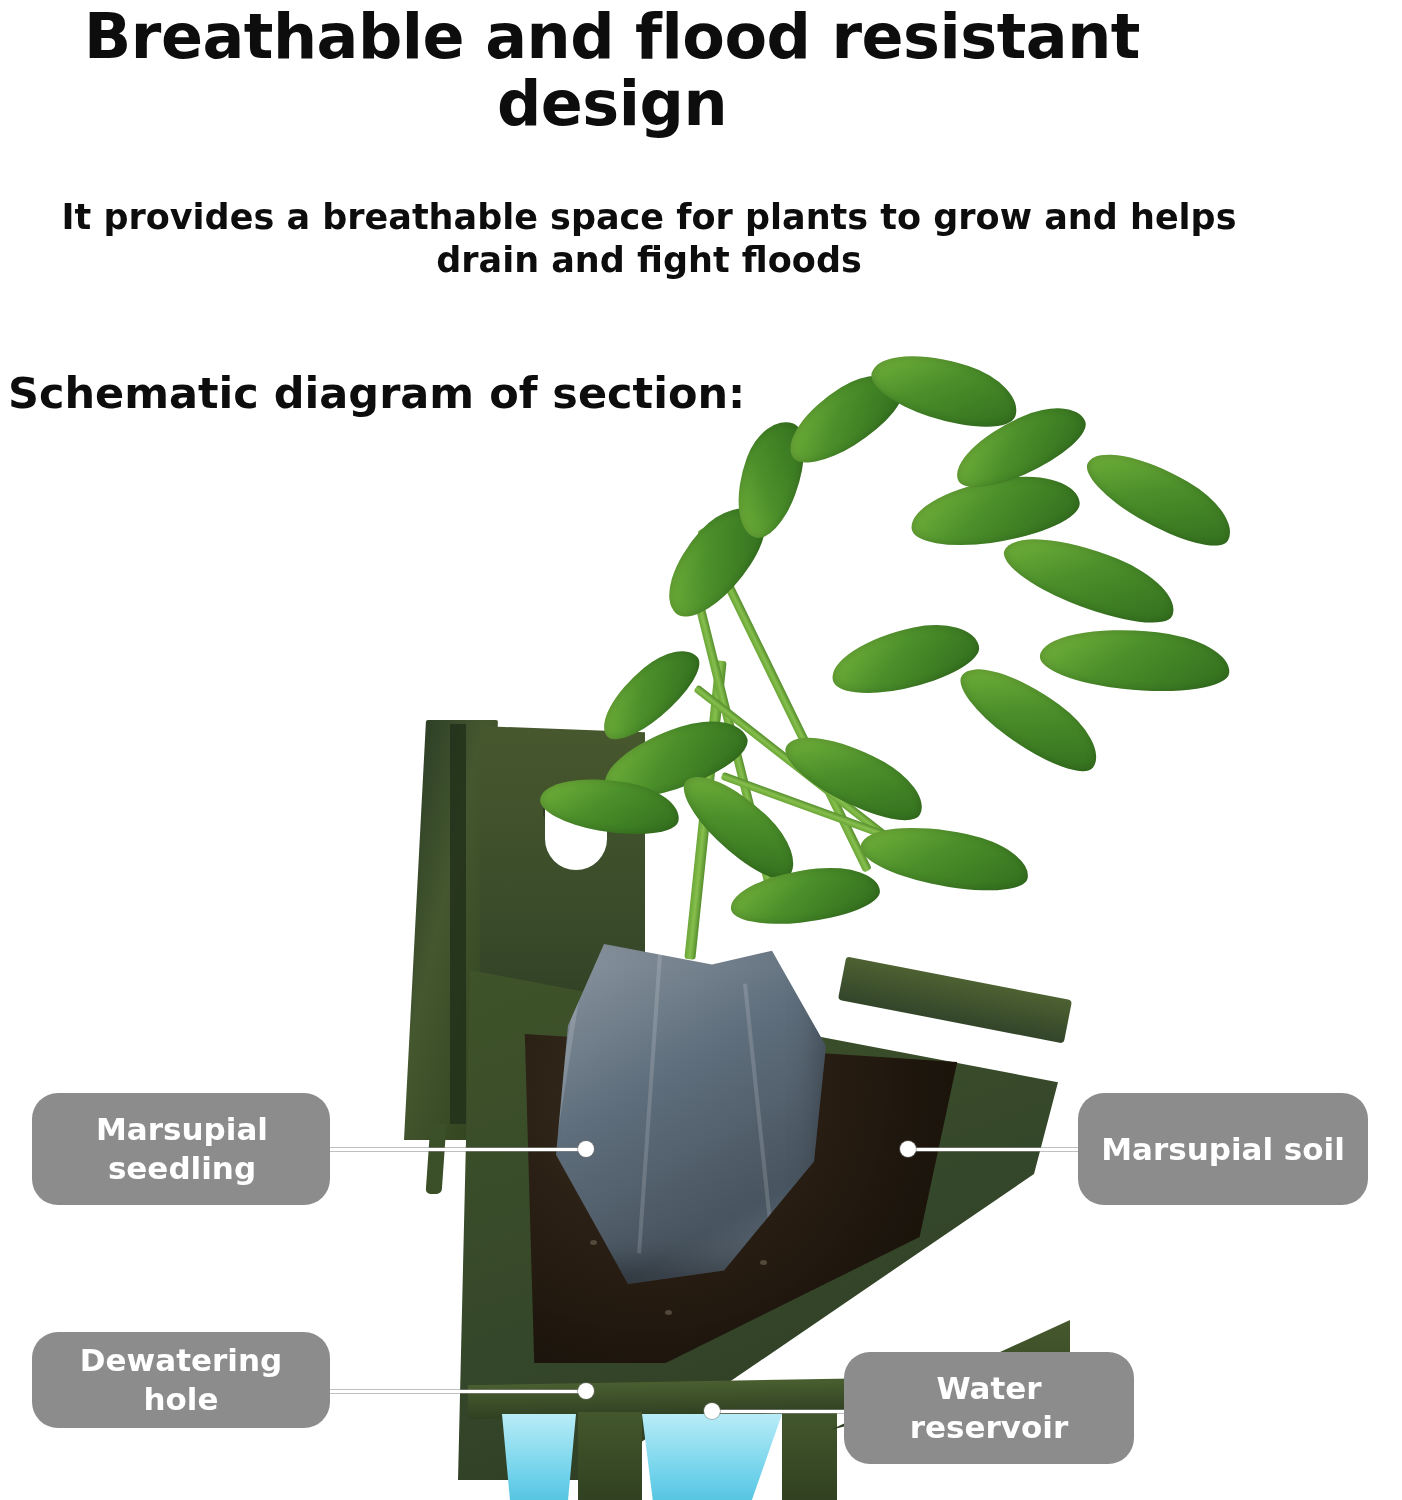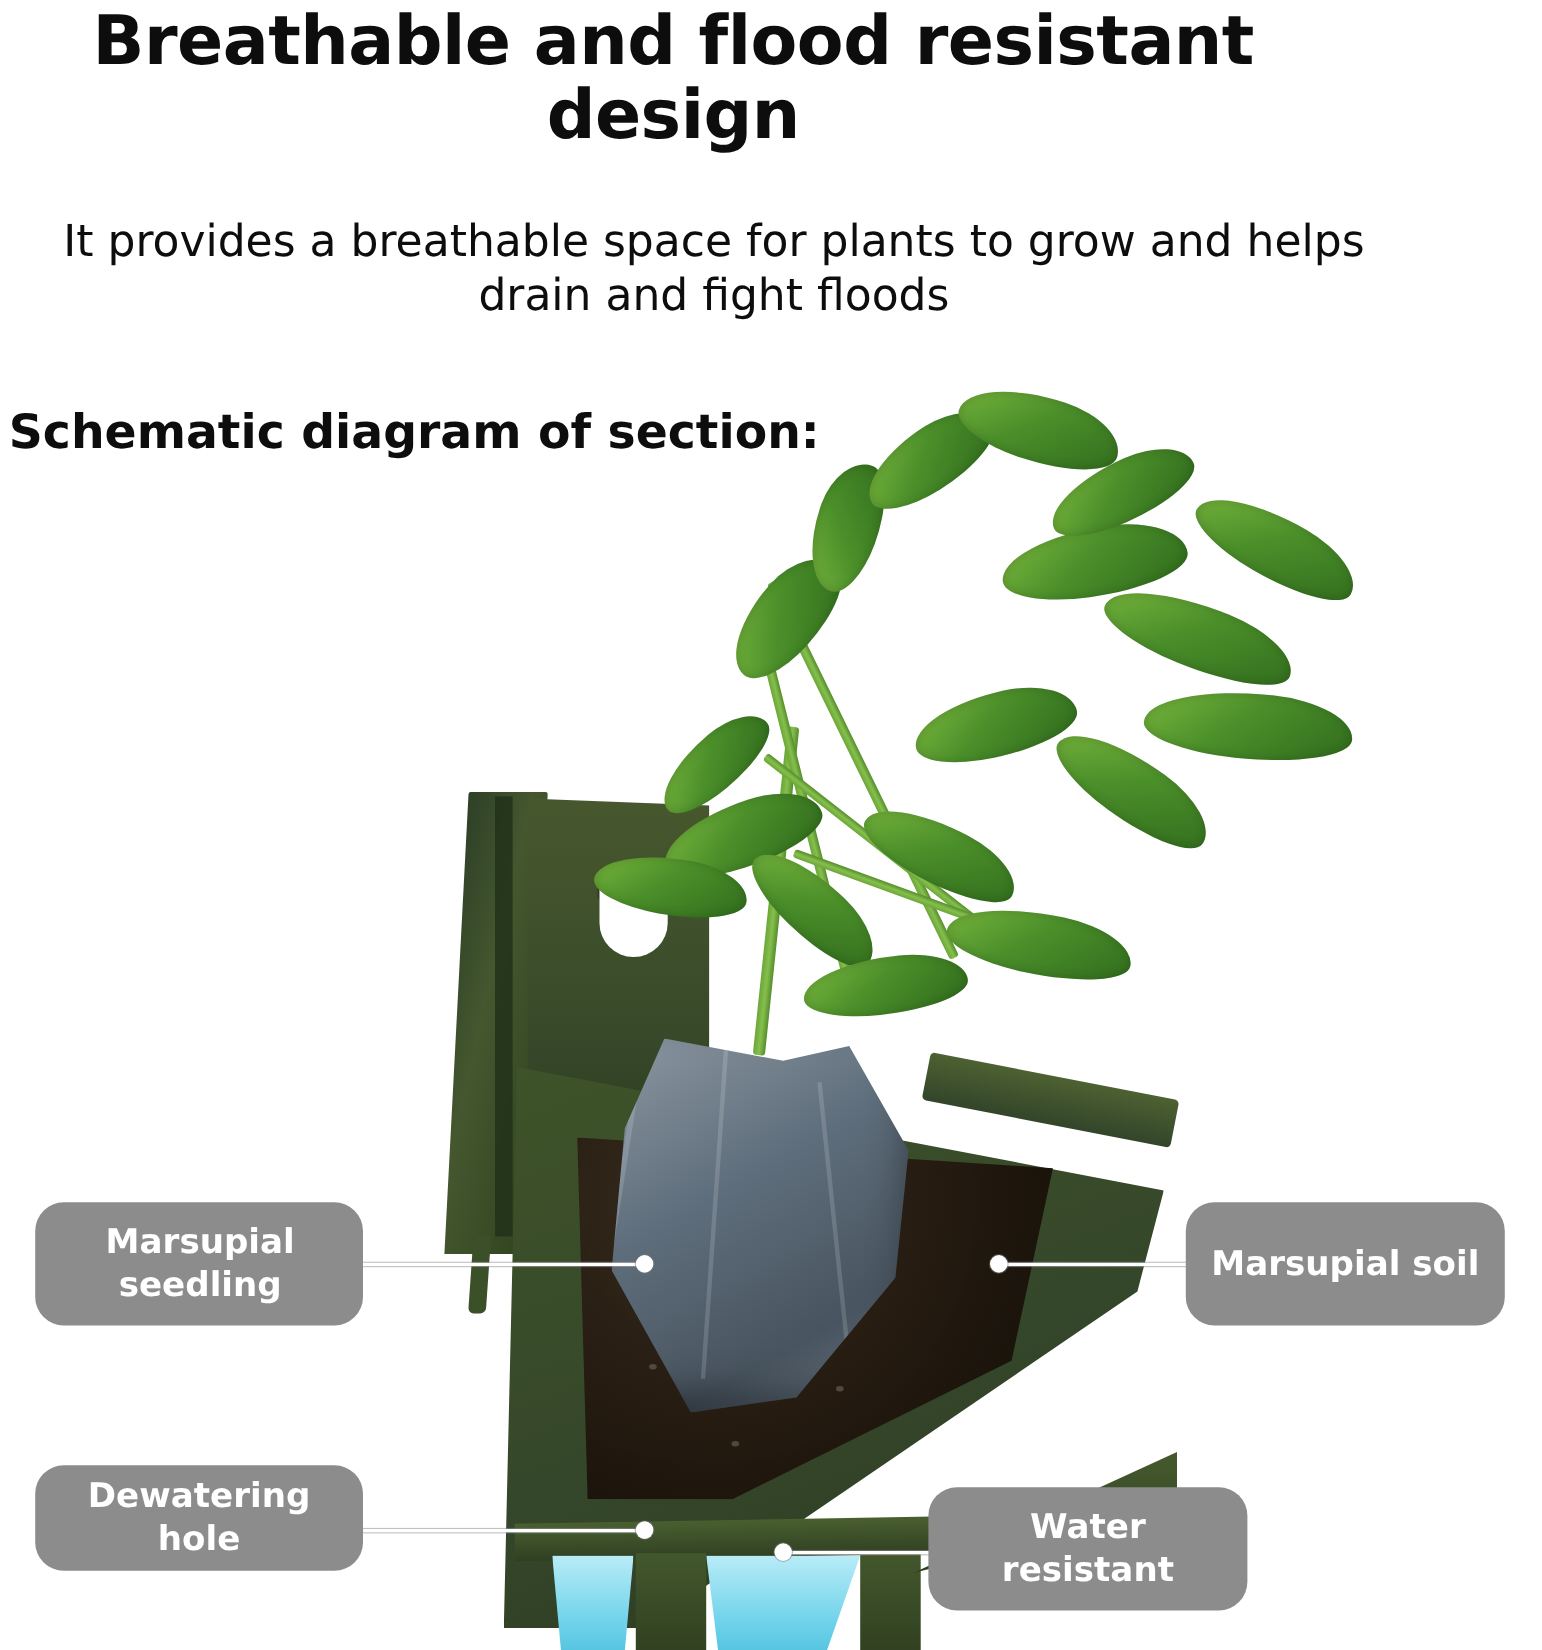--- a/index.html
+++ b/index.html
@@ -29,22 +29,22 @@
     letter-spacing: -0.5px;
     padding: 0 40px;
     box-sizing: border-box;
   }
   .subhead {
     position: absolute;
     top: 196px;
     left: 0;
     width: 1298px;
     text-align: center;
-    font-size: 40px;
-    font-weight: normal;
+    font-size: 35px;
+    font-weight: bold;
     line-height: 1.22;
     padding: 0 28px;
     box-sizing: border-box;
   }
   .section-label {
     position: absolute;
     top: 368px;
     left: 8px;
     font-size: 43px;
     font-weight: bold;
@@ -373,13 +373,13 @@
 
 <div class="leader" style="left:330px;top:1390px;width:255px;"></div>
 <div class="dot" style="left:578px;top:1383px;"></div>
 
 <div class="leader" style="left:712px;top:1410px;width:134px;"></div>
 <div class="dot" style="left:704px;top:1403px;"></div>
 
 <div class="callout" id="callout-marsupial">Marsupial seedling</div>
 <div class="callout" id="callout-nutrient">Marsupial soil</div>
 <div class="callout" id="callout-dewater">Dewatering hole</div>
-<div class="callout" id="callout-water">Water resistant</div>
+<div class="callout" id="callout-water">Water reservoir</div>
 
 </body></html>

